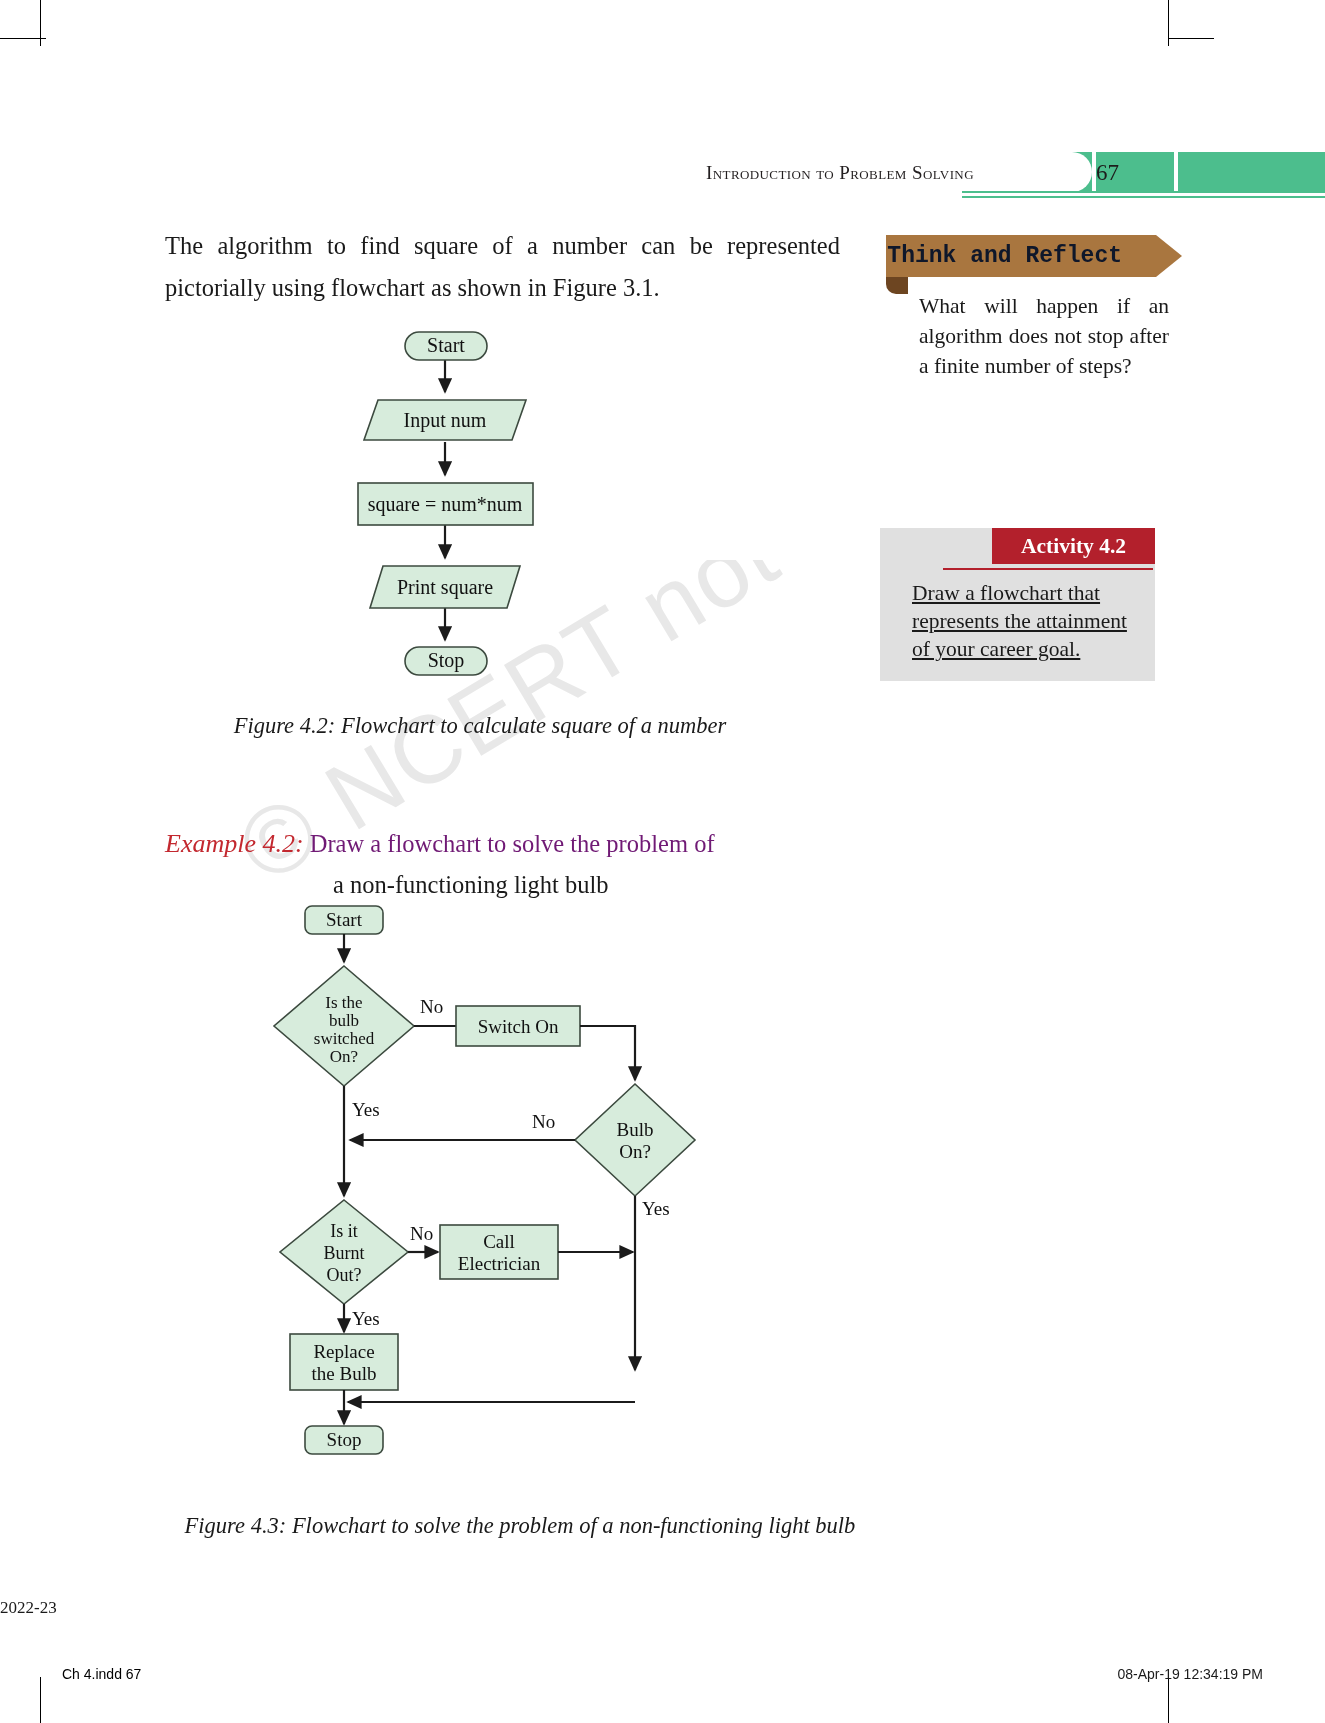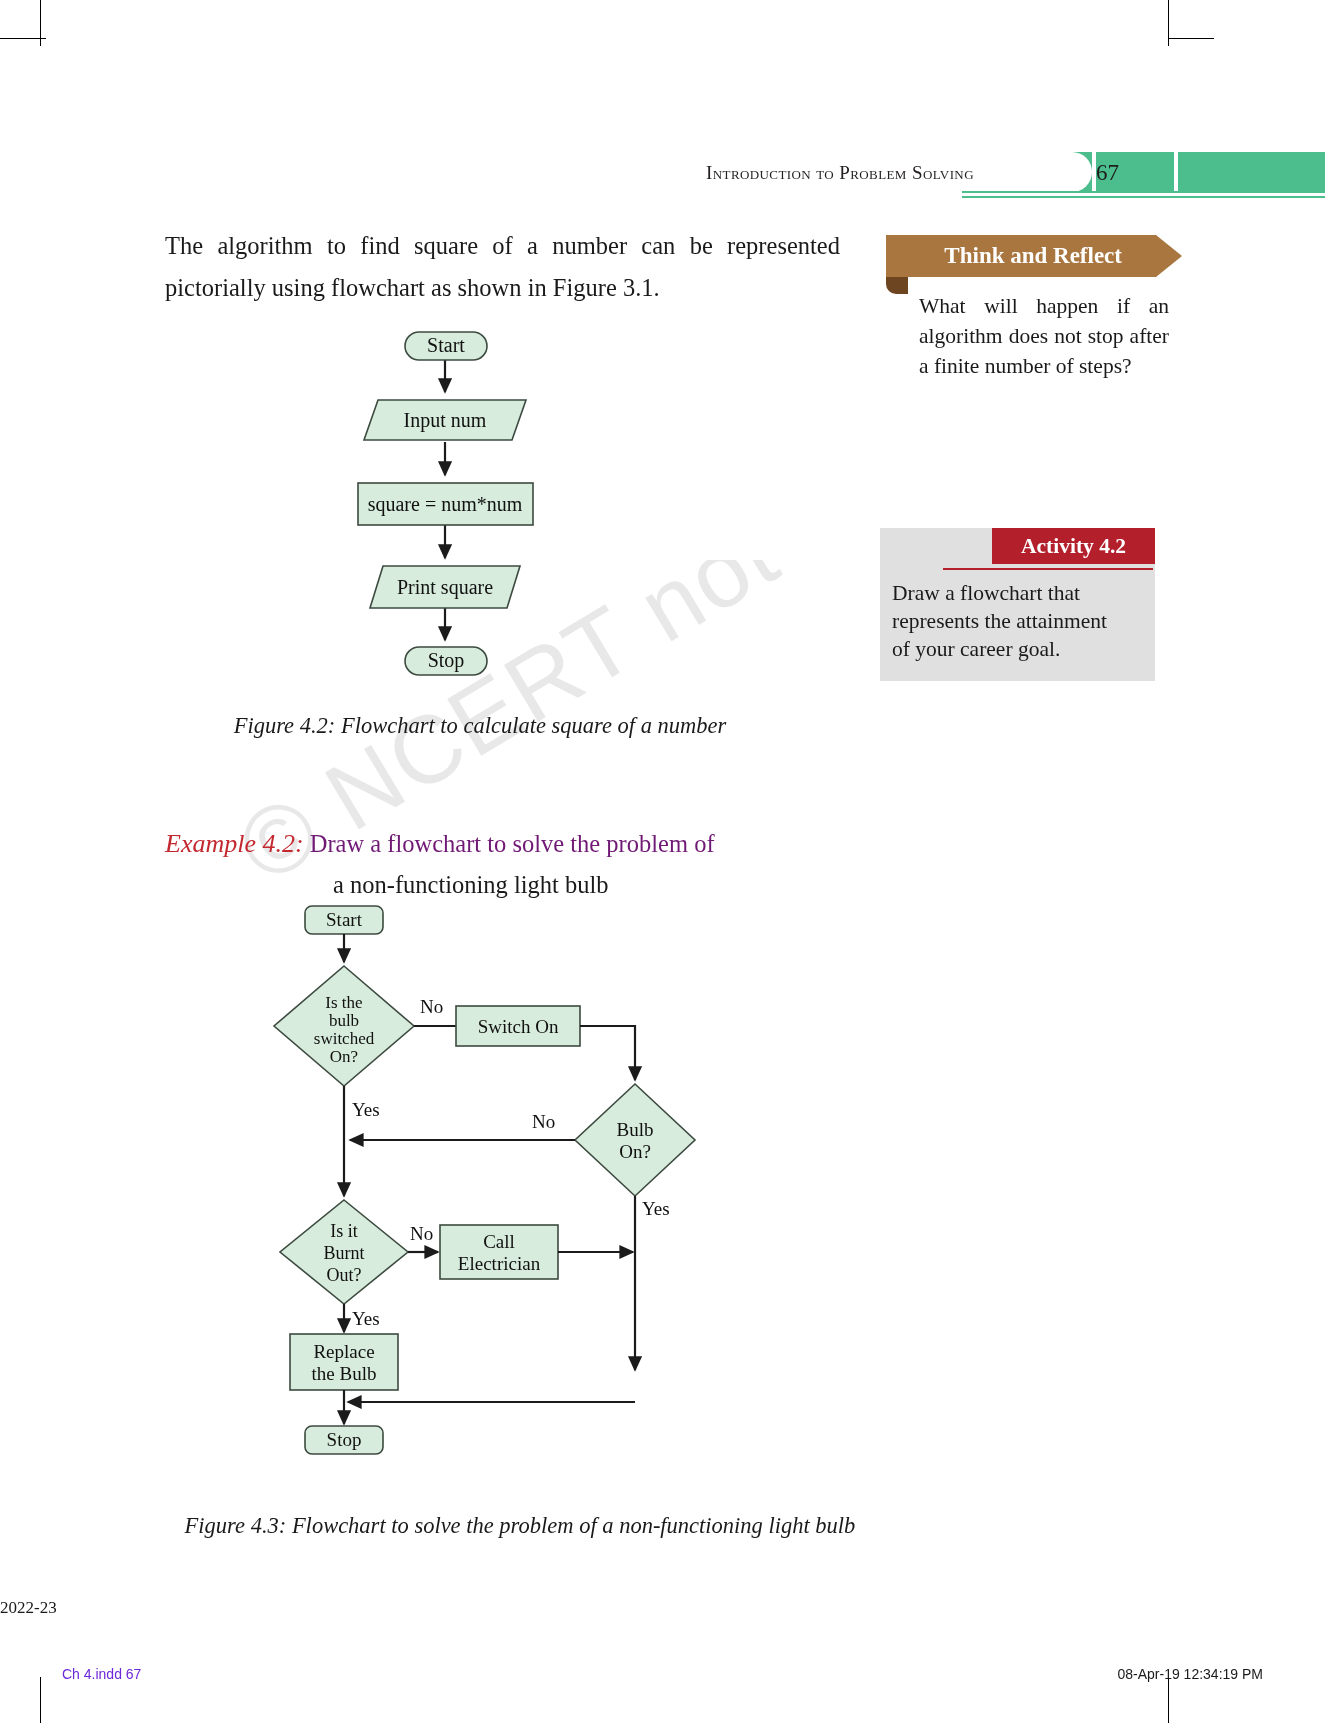--- a/index.html
+++ b/index.html
@@ -47,22 +47,22 @@
     position:relative;height:42px;background:#a9763f;
     display:flex;align-items:center;justify-content:flex-end;
     padding-right:34px;box-sizing:border-box;
   }
   #think-banner:after{
     content:"";position:absolute;right:-26px;top:0;width:0;height:0;
     border-top:21px solid transparent;border-bottom:21px solid transparent;
     border-left:26px solid #a9763f;
   }
   #think-title{
-    font-size:23px;font-weight:bold;color:#ffffff;white-space:nowrap;
-    font-family:Liberation Serif, serif;
+    font-size:23px;font-weight:bold;color:#0f172a;white-space:nowrap;
+    font-family:Liberation Mono, monospace;
     text-align:right;
   }
   #think-fold{
     position:absolute;left:0px;top:42px;width:22px;height:17px;
     background:#6d4521;border-radius:0 0 0 10px;
   }
   #think-body{
     margin-top:14px;margin-left:33px;width:250px;
     font-size:21.5px;line-height:30px;color:#1a1a1a;
     text-align:justify;text-align-last:left;
@@ -70,22 +70,22 @@
 
   
   #activity-box{position:absolute;left:880px;top:528px;width:275px;background:#e0e0e0;padding-bottom:18px;}
   #activity-banner{
     margin-left:112px;height:36px;background:#b3202c;
     display:flex;align-items:center;justify-content:center;
   }
   #activity-title{font-size:21.5px;font-weight:bold;color:#fff;font-family:"Liberation Serif",serif;white-space:nowrap;}
   #activity-rule{margin-left:63px;margin-top:4px;height:2px;background:#b3202c;width:210px;}
   #activity-body{
-    margin-top:9px;margin-left:12px;width:215px;
-    font-size:21.5px;line-height:28px;color:#1a1a1a;
+    margin-top:9px;margin-left:32px;width:215px;
+    font-size:21.5px;line-height:28px;color:#1a1a1a;text-decoration:underline;
   }
 
   
   #watermark{
     position:absolute;left:210px;top:560px;width:850px;height:700px;
     pointer-events:none;overflow:hidden;
   }
   #watermark span{
     position:absolute;left:10px;top:250px;
     transform:rotate(-31deg);transform-origin:left top;
@@ -113,21 +113,21 @@
   }
   #example-text{font-size:24.5px;color:#701a75;}
   #example-line1{line-height:38px;}
   #example-line2{margin-left:168px;font-size:24.5px;line-height:38px;color:#1a1a1a;}
 
   
   #year-footer{
     position:absolute;left:0;top:1598px;width:1325px;text-align:left;
     font-size:17px;color:#1a1a1a;
   }
-  #file-footer{position:absolute;left:62px;top:1666px;font-size:14px;color:#6d28d9;font-family:"Liberation Sans",sans-serif;}
+  #file-footer{position:absolute;left:62px;top:1666px;font-size:14px;color:#000000;font-family:"Liberation Sans",sans-serif;}
   #date-footer{position:absolute;right:62px;top:1666px;font-size:14px;color:#1a1a1a;font-family:"Liberation Sans",sans-serif;}
 </style>
 </head>
 <body>
 
 <div class="crop v" style="left:40px;top:0px;"></div>
 <div class="crop h" style="left:0px;top:38px;"></div>
 <div class="crop v" style="left:1168px;top:0px;"></div>
 <div class="crop h" style="left:1168px;top:38px;width:46px;"></div>
 <div class="crop v" style="left:40px;top:1677px;"></div>

